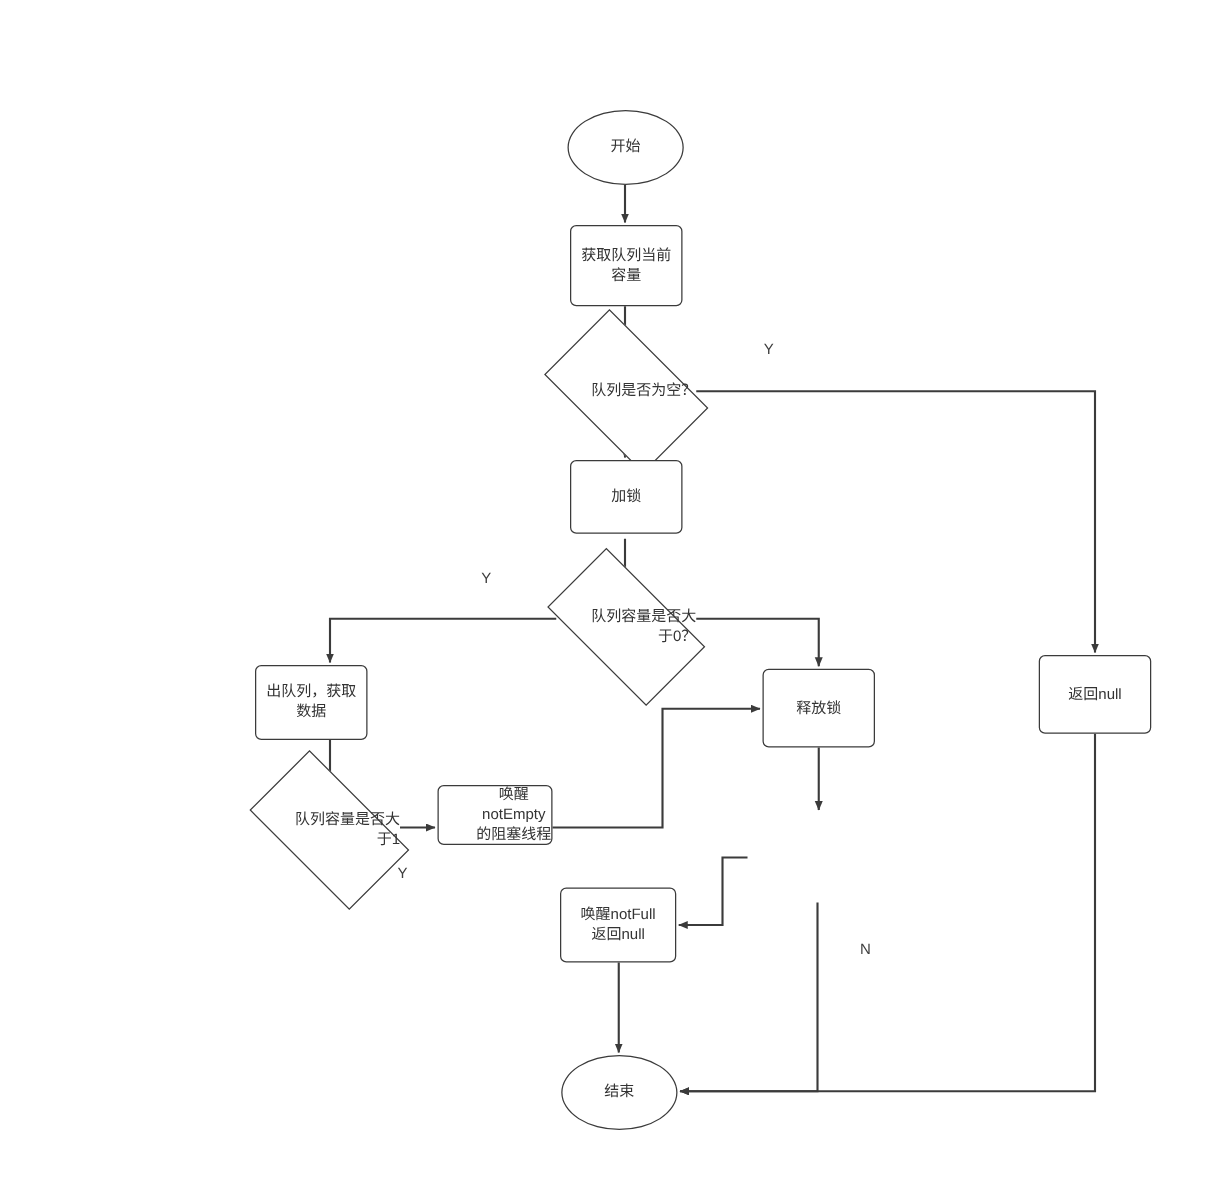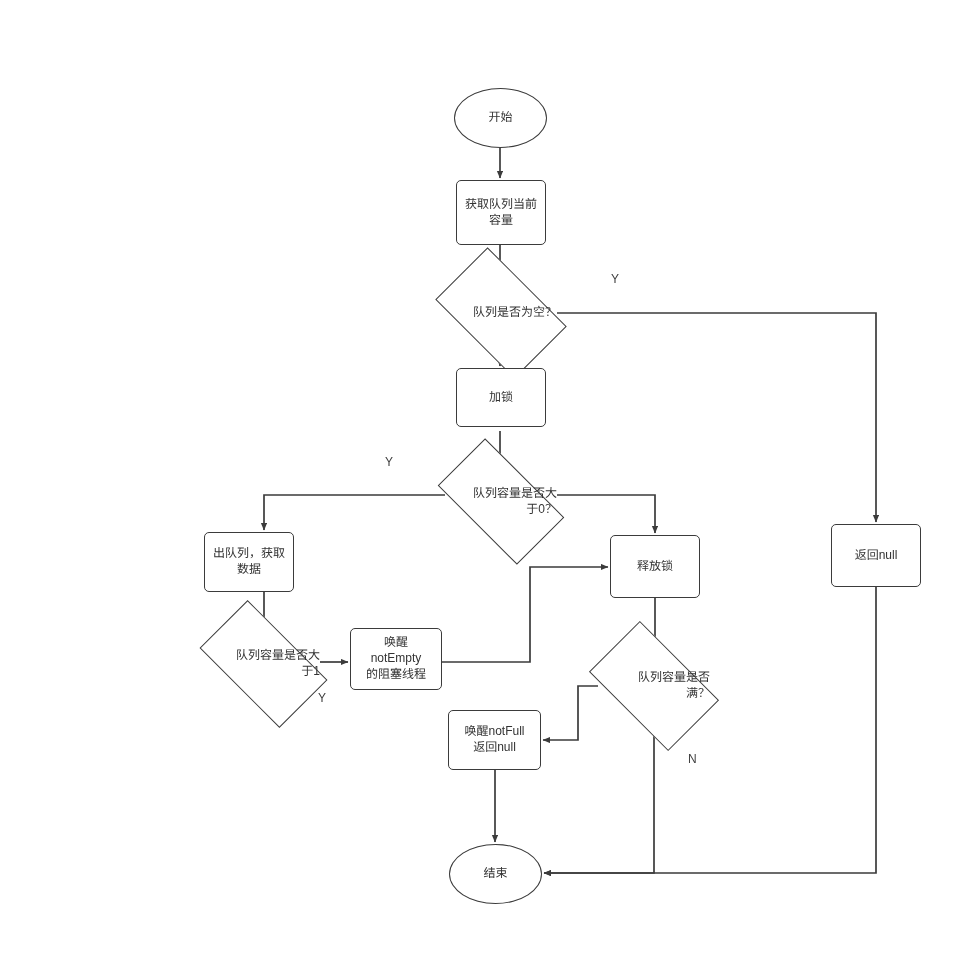--- a/index.html
+++ b/index.html
@@ -136,35 +136,30 @@
     <span>出队列，获取
 数据</span>
   </div>
 
   <div class="node decision" style="left: 207px; top: 630px; width: 113px; height: 68px;">
     <span class="dshape"></span>
     <span class="dlabel">队列容量是否大
 于1</span>
   </div>
 
-  <div class="node process" style="left: 350px; top: 628px; width: 92px; height: 62px;">
+  <div class="node process" style="left: 350px; top: 628px; width: 92px; height: 48px; justify-content: flex-end;">
     <span>唤醒
 notEmpty
 的阻塞线程</span>
   </div>
 
   <div class="node process" style="left: 610px; top: 535px; width: 90px; height: 63px;">
     <span>释放锁</span>
   </div>
 
-  <div class="node decision" style="left: 598px; top: 650px; width: 112px; height: 72px;">
-    <span class="dshape"></span>
-    <span class="dlabel">队列容量是否
-满？</span>
-  </div>
 
   <div class="node process" style="left: 448px; top: 710px; width: 93px; height: 60px;">
     <span>唤醒notFull
 返回null</span>
   </div>
 
   <div class="node process" style="left: 831px; top: 524px; width: 90px; height: 63px;">
     <span>返回null</span>
   </div>
 

